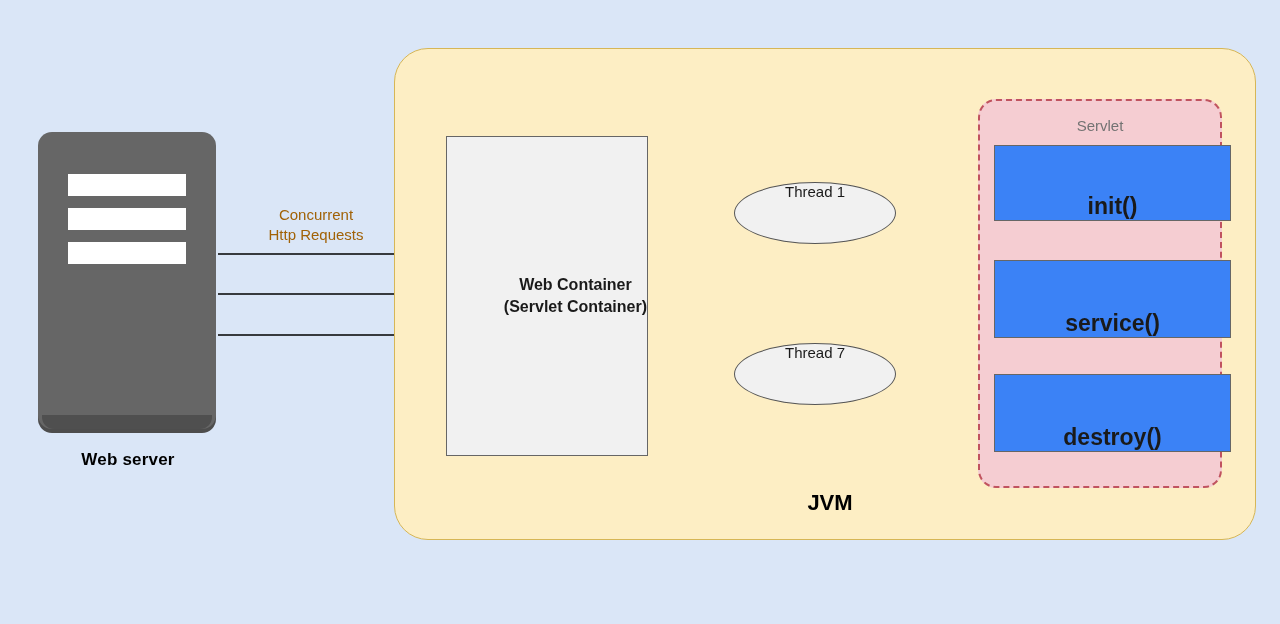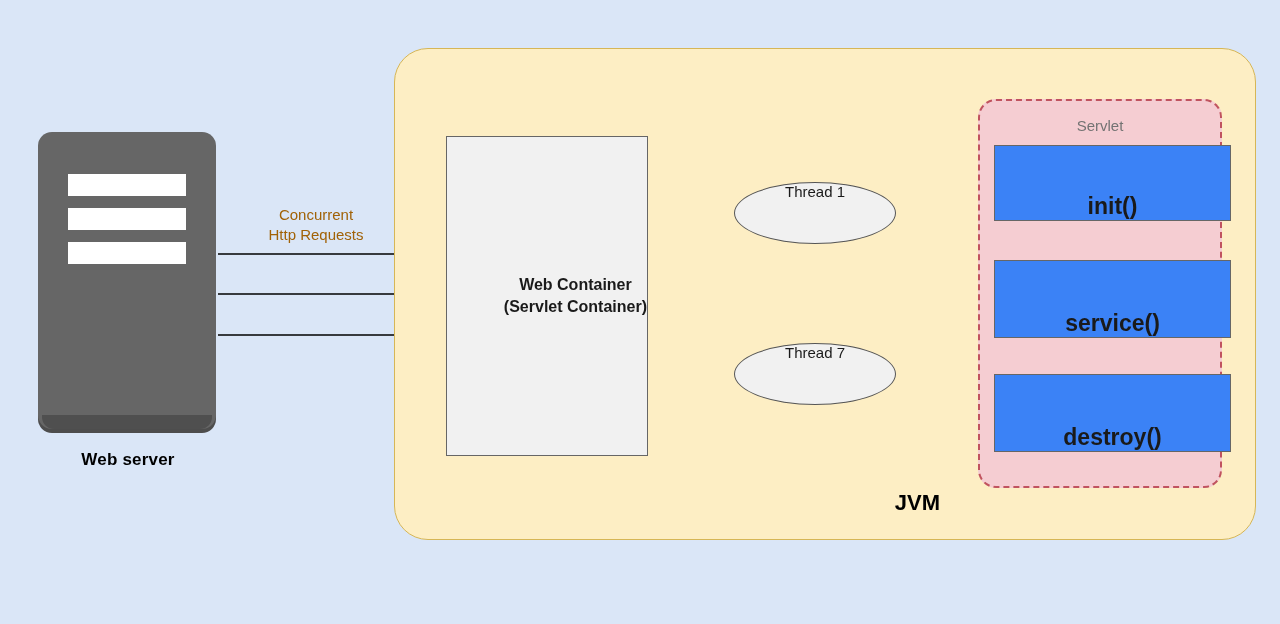--- a/index.html
+++ b/index.html
@@ -85,21 +85,21 @@
     background: #fdeec4;
     border: 1.5px solid #d6b656;
     border-radius: 34px;
     box-sizing: border-box;
   }
   .jvm-label {
     position: absolute;
     left: 720px;
     top: 490px;
     width: 220px;
-    text-align: right;
+    text-align: center;
     font-size: 22px;
     font-weight: bold;
     color: #000000;
   }
 
   
   .web-container {
     position: absolute;
     left: 446px;
     top: 136px;

